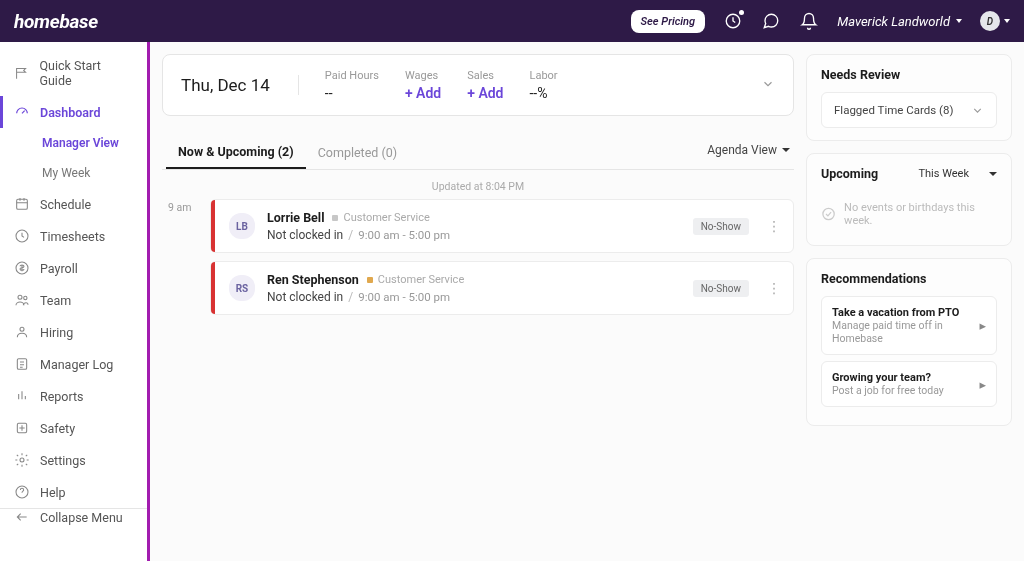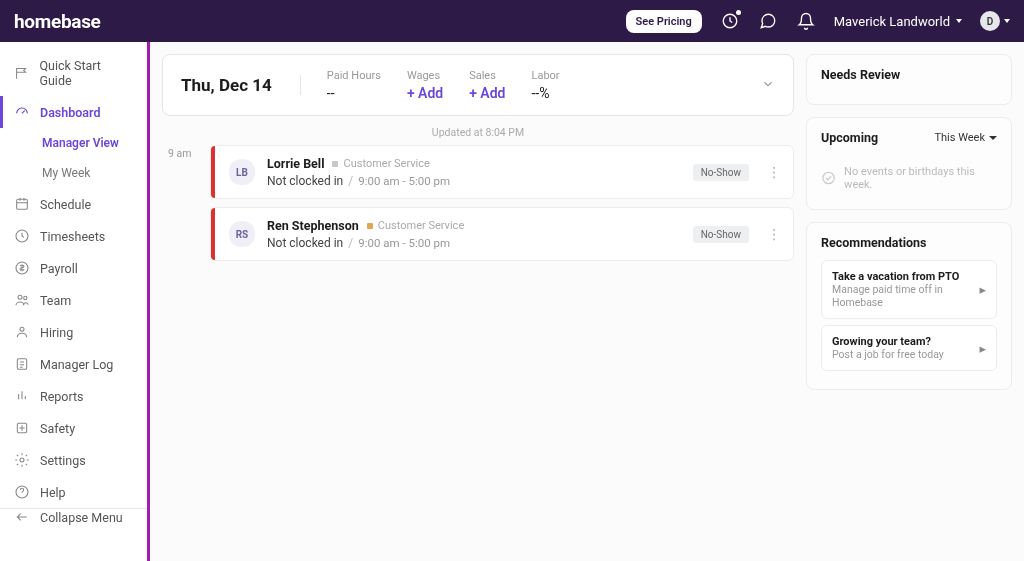--- a/index.html
+++ b/index.html
@@ -1,18 +1,18 @@
 <!DOCTYPE html>
 <html><head>
 <meta charset="utf-8">
 <style>
 * { margin: 0; padding: 0; box-sizing: border-box; }
 body { font-family: -apple-system, BlinkMacSystemFont, "Segoe UI", Roboto, sans-serif; font-size: 13px; color: #1c1c1c; background: #fff; width: 1024px; height: 561px; overflow: hidden; }
 
-.topbar { height: 42px; background: #2e1a47; display: flex; align-items: center; padding: 16px 14px; color: #fff; }
+.topbar { height: 42px; background: #2e1a47; display: flex; align-items: center; padding: 16px 14px; color: #fff; font-style: italic; }
 .logo { font-size: 19px; font-weight: 700; letter-spacing: -0.3px; }
 .topbar-right { margin-left: auto; display: flex; align-items: center; gap: 18px; }
 .btn-pricing { background: #fff; color: #2e1a47; border-radius: 8px; padding: 5px 10px; font-size: 11px; font-weight: 600; cursor: pointer; }
 .top-icon { width: 20px; height: 20px; display: flex; align-items: center; justify-content: center; cursor: pointer; position: relative; }
 .top-icon svg { stroke: #fff; fill: none; }
 .username { font-size: 13px; display: flex; align-items: center; gap: 6px; cursor: pointer; }
 .avatar { width: 20px; height: 20px; border-radius: 50%; background: #e5e7eb; color: #333; font-size: 10px; font-weight: 600; display: flex; align-items: center; justify-content: center; cursor: pointer; }
 .caret-down { width: 0; height: 0; border-left: 3px solid transparent; border-right: 3px solid transparent; border-top: 4px solid #fff; }
 
 .layout { display: flex; height: calc(100% - 42px); }
@@ -24,21 +24,21 @@
 .side-item.active svg { stroke: #6b46d9; }
 .sub-item { padding: 8px 14px 8px 42px; font-size: 12px; color: #777; cursor: pointer; }
 .sub-item.active { color: #6b46d9; font-weight: 600; background: #fff; border-radius: 16px; margin: 0 8px; padding-left: 34px; }
 .collapse-item { border-top: 1px solid #e5e5e5; margin-top: 0; padding-top: 0; }
 
 .main { flex: 1; background: #fbfbfb; padding: 12px; display: flex; gap: 12px; }
 .center { flex: 1; }
 .rightcol { width: 206px; }
 
 .summary-card { background: #fff; border: 1px solid #e5e5e5; border-radius: 8px; padding: 14px 18px; display: flex; align-items: center; gap: 26px; }
-.summary-date { font-size: 17px; font-weight: 700; color: #1c1c1c; border-right: 1px solid #e5e5e5; padding-right: 28px; }
+.summary-date { font-size: 17px; font-weight: 400; color: #1c1c1c; border-right: 1px solid #e5e5e5; padding-right: 28px; }
 .stat { display: flex; flex-direction: column; gap: 3px; }
 .stat-label { font-size: 11px; color: #999; }
 .stat-value { font-size: 14px; color: #1c1c1c; font-weight: 400; }
 .stat-value.link { color: #6b46d9; font-weight: 600; cursor: pointer; }
 .summary-chevron { margin-left: auto; color: #999; cursor: pointer; }
 
 .tabs-row { display: flex; align-items: center; margin-top: 20px; border-bottom: 1px solid #e5e5e5; padding: 0 4px; }
 .tab { padding: 8px 12px; font-size: 12.5px; color: #999; cursor: pointer; }
 .tab.active { color: #1c1c1c; font-weight: 700; border-bottom: 2px solid #1c1c1c; }
 .view-select { margin-left: auto; font-size: 12px; color: #444; display: flex; align-items: center; gap: 5px; cursor: pointer; padding-bottom: 6px; }
@@ -58,21 +58,21 @@
 .shift-line2 { font-size: 12px; color: #444; }
 .shift-line2 .sep { color: #bbb; margin: 0 2px; }
 .shift-line2 .window { color: #999; font-size: 11.5px; }
 .badge-noshow { background: #eeeff1; color: #666; font-size: 10px; padding: 3px 8px; border-radius: 3px; margin-left: auto; margin-right: 18px; }
 .shift-more { color: #aaa; cursor: pointer; font-size: 14px; }
 
 .panel { background: #fdfdfd; border: 1px solid #ececec; border-radius: 8px; padding: 12px 14px; margin-bottom: 12px; }
 .panel-title { font-size: 12.5px; font-weight: 700; margin-bottom: 10px; }
 .review-row { display: flex; align-items: center; justify-content: space-between; background: #fff; border: 1px solid #ececec; border-radius: 6px; padding: 10px 12px; font-size: 11.5px; color: #444; cursor: pointer; }
 .upcoming-header { display: flex; align-items: center; justify-content: space-between; margin-bottom: 16px; }
-.week-select { font-size: 11px; color: #333; display: flex; align-items: center; gap: 4px; cursor: pointer; }
+.week-select { font-size: 11px; color: #333; display: flex; align-items: center; gap: 20px; cursor: pointer; }
 .empty-text { font-size: 11px; color: #bbb; display: flex; align-items: center; gap: 8px; justify-content: center; padding: 4px 0 6px; }
 .rec-item { background: #fff; border: 1px solid #ececec; border-radius: 6px; padding: 9px 10px; margin-bottom: 6px; display: flex; align-items: center; justify-content: space-between; cursor: pointer; }
 .rec-title { font-size: 11px; font-weight: 700; }
 .rec-sub { font-size: 10.5px; color: #999; }
 .chev-right { color: #888; }
 .caret-ico { width: 0; height: 0; border-left: 4px solid transparent; border-right: 4px solid transparent; border-top: 4px solid #333; }
 </style>
 </head>
 <body>
 
@@ -225,20 +225,28 @@
           <div class="stat-label">Labor</div>
           <div class="stat-value">--%</div>
         </div>
         <div class="summary-chevron">
           <svg width="14" height="14" viewBox="0 0 24 24" stroke="#999" fill="none" stroke-width="2">
               <path d="M6 9l6 6 6-6"></path>
             </svg>
         </div>
       </div>
 
+      <div class="tabs-row">
+        <div class="tab active">Now &amp; Upcoming (2)</div>
+        <div class="tab">Completed (0)</div>
+        <div class="view-select">
+          <span>Agenda View</span>
+          <span class="caret-ico"></span>
+        </div>
+      </div>
 
       <div class="updated-at">Updated at 8:04 PM</div>
 
       <div style="position:relative">
         <div class="time-label" style="position:absolute;left:0;top:2px">9 am</div>
 
         <div class="shift-card">
           <div class="shift-bar"></div>
           <div class="shift-initials">LB</div>
           <div class="shift-body">
@@ -278,20 +286,26 @@
           </div>
           <div class="badge-noshow">No-Show</div>
           <div class="shift-more">⋮</div>
         </div>
       </div>
     </div>
 
     <div class="rightcol">
       <div class="panel">
         <div class="panel-title">Needs Review</div>
+        <div class="review-row">
+          <span>Flagged Time Cards (8)</span>
+          <svg width="13" height="13" viewBox="0 0 24 24" stroke="#999" fill="none" stroke-width="2">
+              <path d="M6 9l6 6 6-6"></path>
+            </svg>
+        </div>
       </div>
 
       <div class="panel">
         <div class="upcoming-header">
           <div class="panel-title" style="margin:0">Upcoming</div>
           <div class="week-select">
             <span>This Week</span>
             <span class="caret-ico"></span>
           </div>
         </div>

